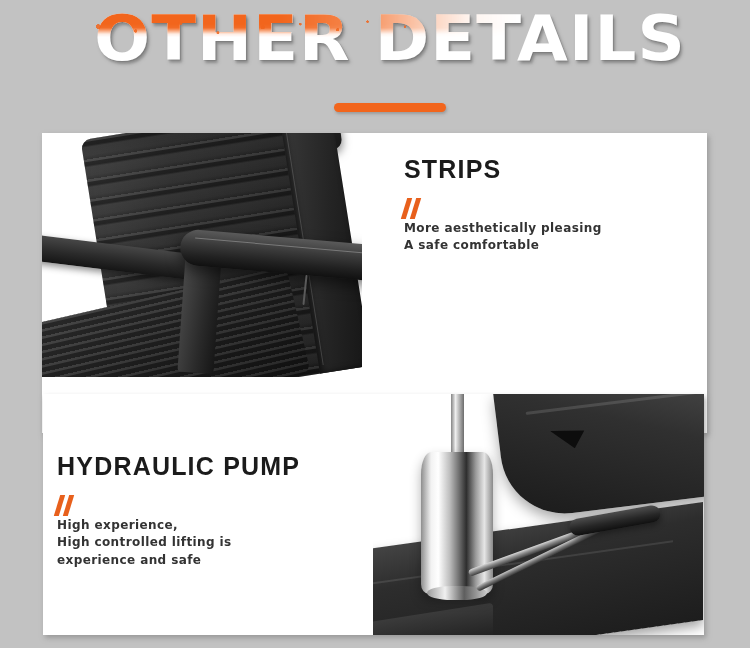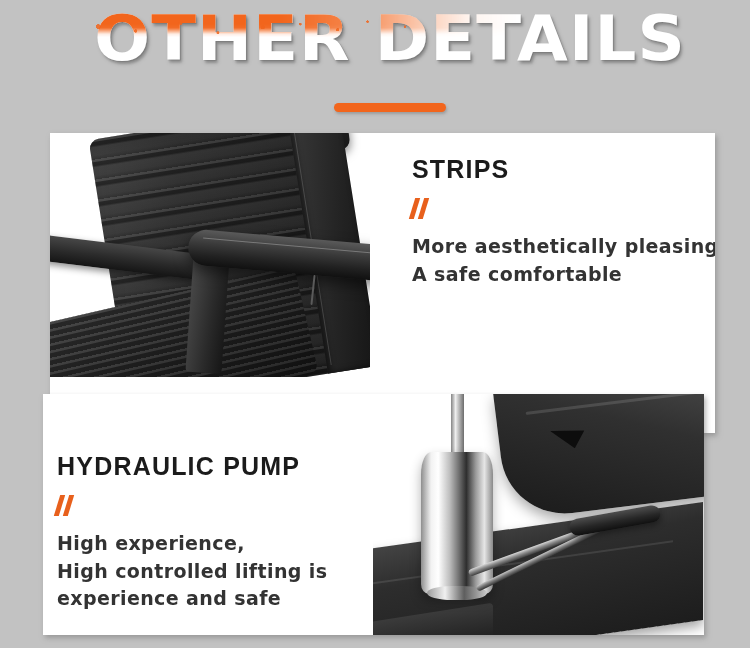--- a/index.html
+++ b/index.html
@@ -112,21 +112,21 @@
 
   
   .card {
     position:absolute;
     background:#ffffff;
     box-shadow:2px 3px 5px rgba(120,120,120,.55);
     overflow:hidden;
     display:flex;
   }
 
-  #card-strips { left:50px; top:133px; width:665px; height:300px; }
+  #card-strips { left:42px; top:133px; width:665px; height:300px; }
   #card-pump   { left:43px; top:394px; width:661px; height:241px; }
 
   .card-photo { position:relative; overflow:hidden; background:#ffffff; flex:0 0 auto; }
   .card-text  { position:relative; flex:1 1 auto; background:transparent; }
 
   #card-strips .card-photo { width:320px; height:244px; }
   #card-strips .card-text  { padding:22px 0 0 42px; }
 
   #card-pump .card-text  { padding:58px 0 0 14px; width:330px; flex:0 0 330px; z-index:2; }
   #card-pump .card-photo { width:331px; height:241px; }
@@ -146,23 +146,22 @@
     display:flex;
     gap:4px;
   }
   .slash {
     width:5px; height:21px;
     background:#e8601c;
     transform:skewX(-17deg);
   }
 
   .body-text {
-    margin-top:13px;
     font-family:"DejaVu Sans", sans-serif;
-    font-size:19px;
+    font-size:12px;
     font-weight:bold;
     color:#333333;
     letter-spacing:.4px;
     line-height:1.45;
   }
   .body-text div { white-space:nowrap; }
 
   
   .chair-scene { position:absolute; inset:0; background:#fff; }
 

